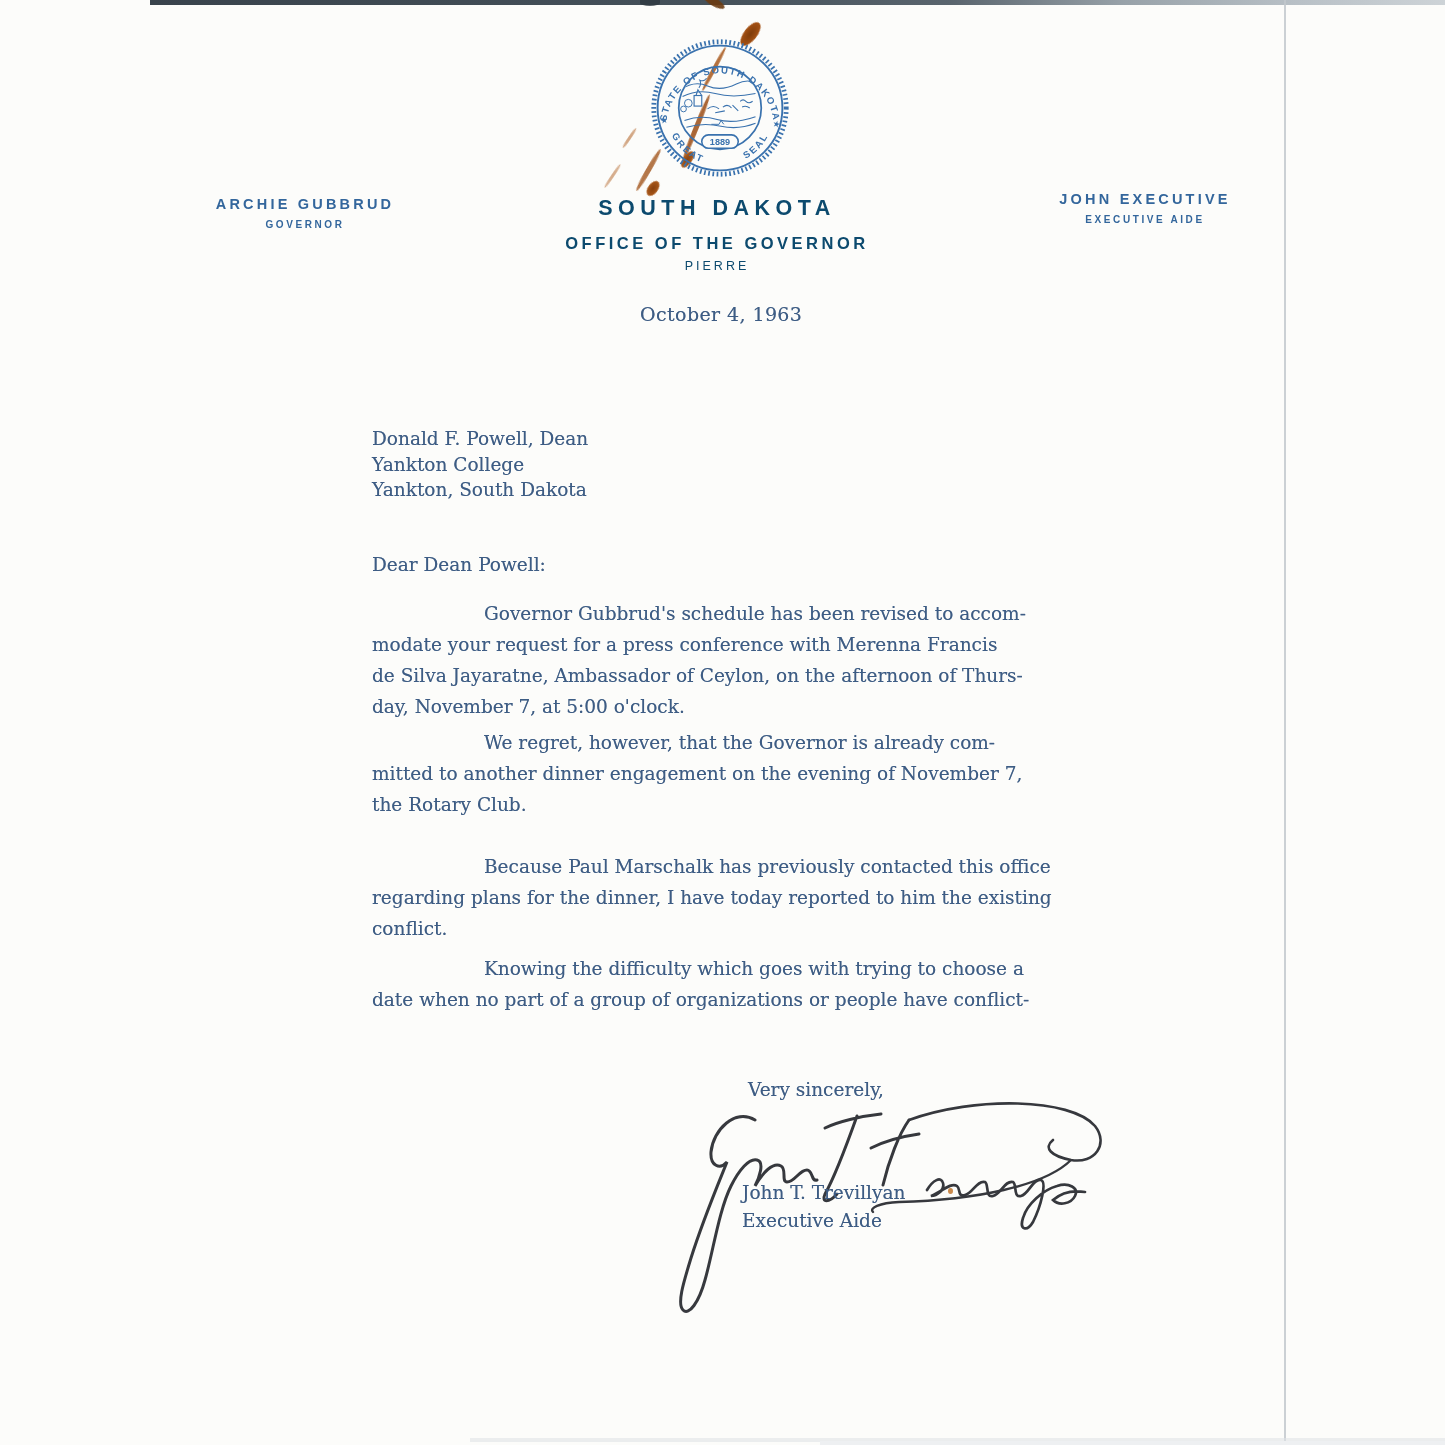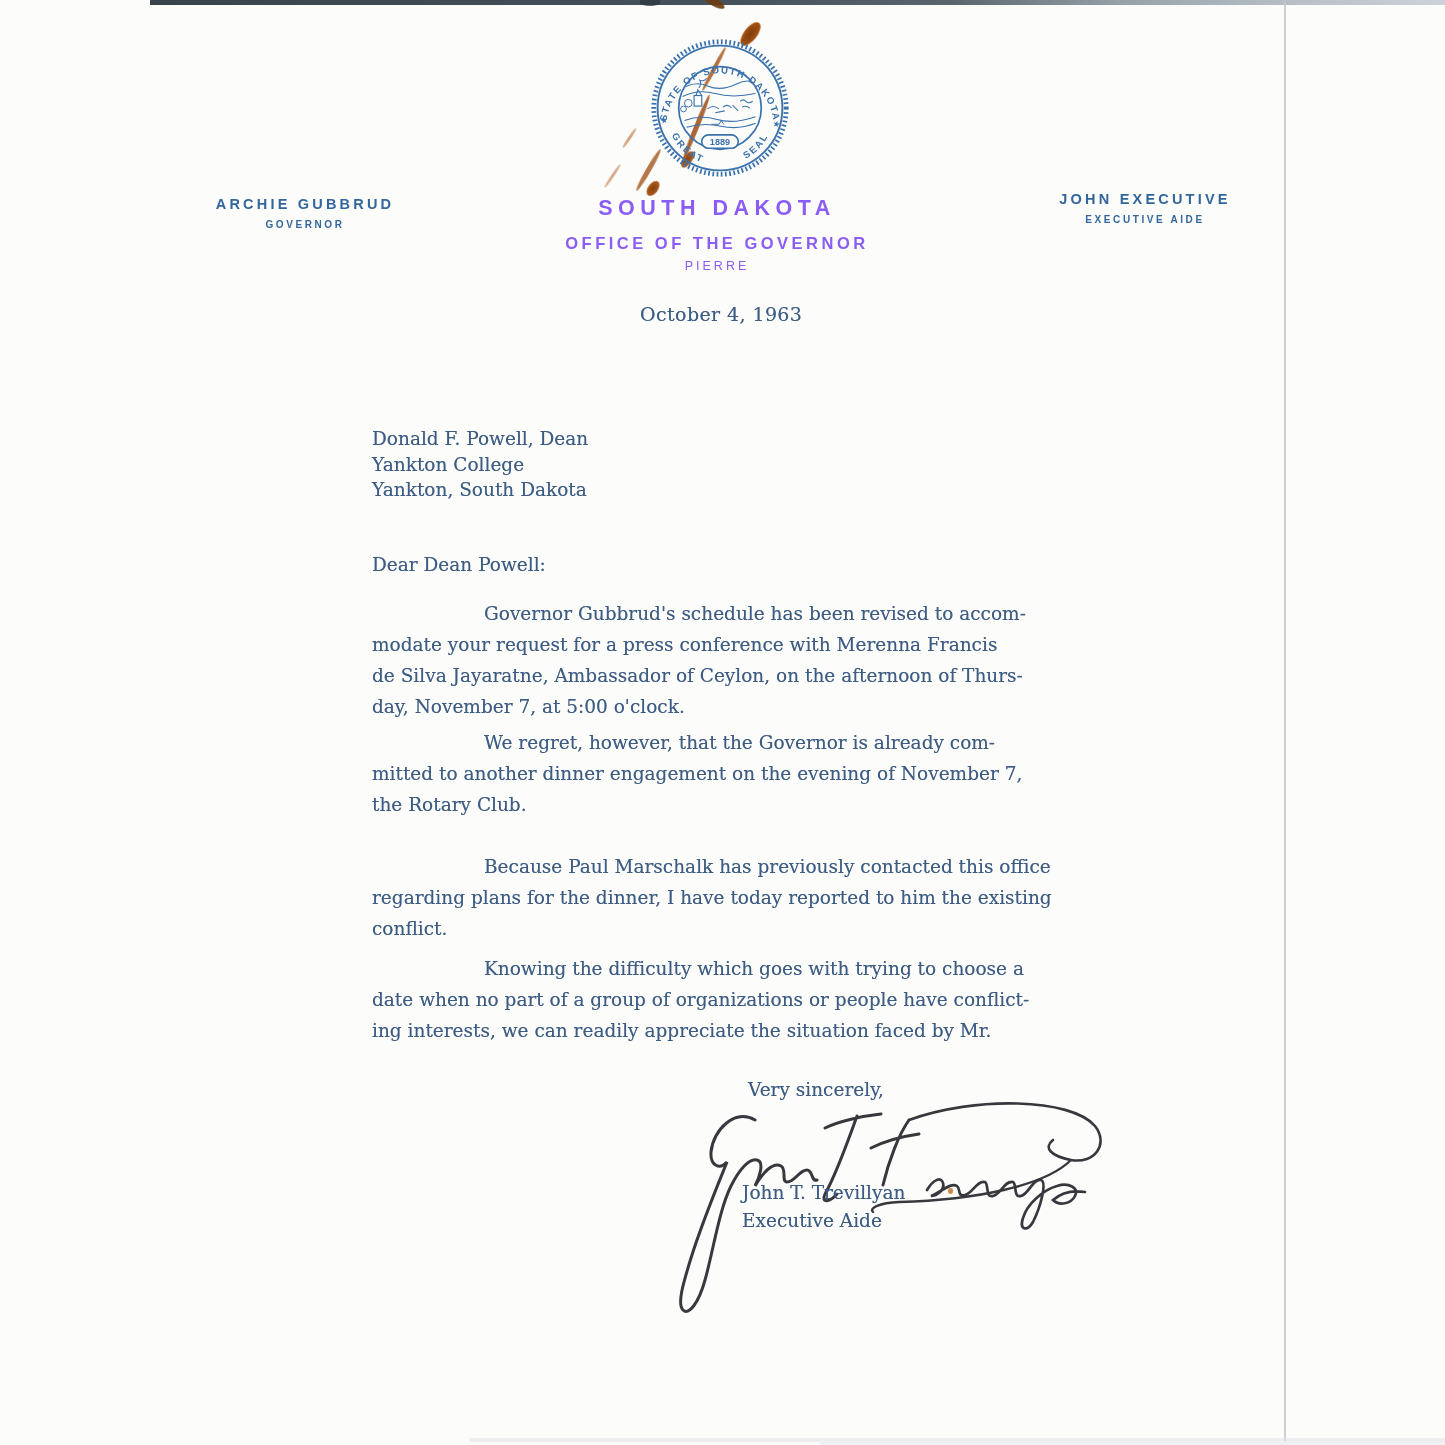--- a/index.html
+++ b/index.html
@@ -28,21 +28,21 @@
   .st-f{left:646px;top:146px;width:5px;height:48px;background:#a3561d;transform:rotate(30deg);opacity:.8;}
   .st-g{left:648px;top:180px;width:10px;height:17px;background:radial-gradient(#87400e,#b96420);transform:rotate(36deg);}
   .st-h{left:628px;top:126px;width:3px;height:24px;background:#b06022;transform:rotate(34deg);opacity:.55;}
   .st-i{left:611px;top:162px;width:3px;height:28px;background:#b06022;transform:rotate(34deg);opacity:.5;}
 
   
   .lh-left{position:absolute;left:145px;top:196px;width:320px;text-align:center;color:#33669c;}
   .lh-right{position:absolute;left:985px;top:191px;width:320px;text-align:center;color:#33669c;}
   .lh-name{font-size:14.5px;font-weight:600;letter-spacing:3.2px;}
   .lh-title{font-size:10px;font-weight:600;letter-spacing:2.6px;margin-top:7px;}
-  .lh-center{position:absolute;left:437px;top:196px;width:560px;text-align:center;color:#8b5cf6;}
+  .lh-center{position:absolute;left:437px;top:196px;width:560px;text-align:center;color:#0c4a6e;}
   .lh-state{font-size:21.5px;font-weight:600;letter-spacing:5.5px;}
   .lh-office{font-size:16.5px;font-weight:600;letter-spacing:3.5px;margin-top:13px;}
   .lh-city{font-size:12.5px;font-weight:400;letter-spacing:3px;margin-top:6px;}
 
   .seal{position:absolute;left:648px;top:36px;width:144px;height:144px;}
 
   
   .typed{font-family:"DejaVu Serif", serif;color:#3d5c84;text-shadow:0 0 0.4px rgba(61,92,132,.55);}
   .dateline{position:absolute;left:640px;top:303px;font-size:19px;letter-spacing:.4px;white-space:nowrap;}
   .address{position:absolute;left:372px;top:426px;font-size:18.5px;line-height:25.5px;}
@@ -169,21 +169,20 @@
 
   <div class="typed para p3">
     <div class="first">Because Paul Marschalk has previously contacted this office</div>
     <div>regarding plans for the dinner, I have today reported to him the existing</div>
     <div>conflict.</div>
   </div>
 
   <div class="typed para p4">
     <div class="first">Knowing the difficulty which goes with trying to choose a</div>
     <div>date when no part of a group of organizations or people have conflict-</div>
-    <div>ing interests, we can readily appreciate the situation faced by Mr.</div>
   </div>
 
   <div class="typed valediction">Very sincerely,</div>
 
   <svg class="sig-svg" viewBox="0 0 460 250">
     <g fill="none" stroke="#26282e" stroke-width="3" stroke-linecap="round" opacity="0.92">
       <path d="M 80,30 C 60,18 38,40 36,62 C 35,76 45,80 52,72 C 44,92 28,130 16,168 C 8,194 2,214 8,220 C 14,226 24,212 30,190 C 38,162 44,120 56,96 C 64,80 74,68 82,70 C 90,72 84,88 80,96 C 88,82 98,72 106,76 C 112,79 106,92 112,92 C 120,92 124,80 132,80 C 138,80 136,92 142,90"></path>
       <path d="M 150,38 C 162,32 186,26 206,24 M 182,26 C 172,54 158,90 150,104 C 146,113 154,113 162,104"></path>
       <path d="M 208,95 C 214,70 224,44 234,30 M 196,58 C 212,50 230,46 244,44"></path>
       <path d="M 234,30 C 300,6 396,8 420,36 C 434,54 420,74 396,70 C 376,66 368,58 378,50" stroke-width="2.6"></path>

